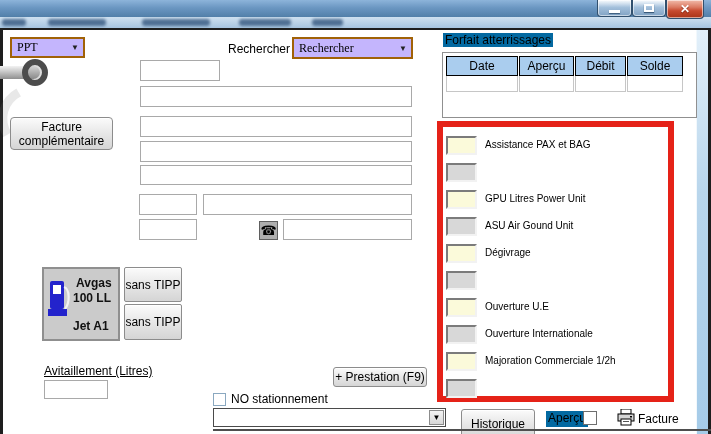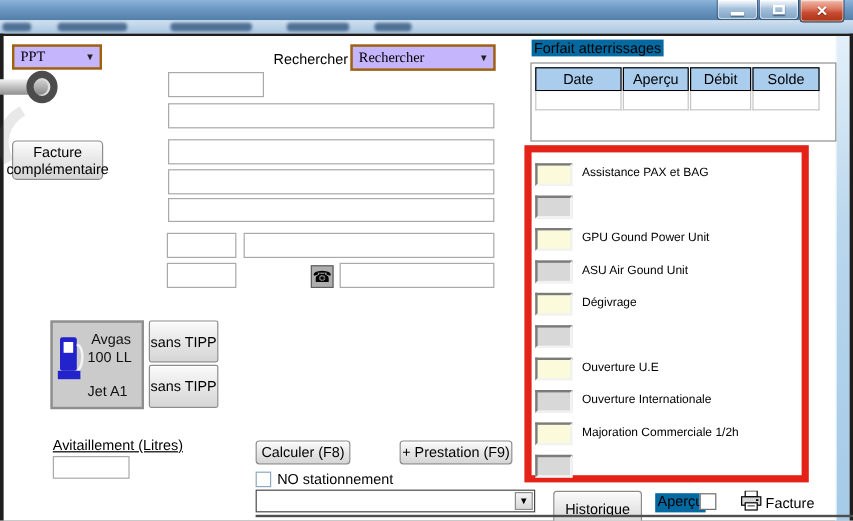--- a/index.html
+++ b/index.html
@@ -63,21 +63,21 @@
   
   .rod { position:absolute; left:0; top:66px; width:40px; height:13px;
     background:linear-gradient(#f2f2f2,#c6c6c6 45%,#8f8f8f); border-radius:0 7px 7px 0; }
   .rod-ring { position:absolute; left:22px; top:59px; width:26px; height:27px;
     border-radius:50%; border:6px solid #4c4c4c; background:rgba(120,120,120,.25); }
   .rod-arc { position:absolute; left:-2px; top:84px; width:78px; height:72px;
     border:9px solid transparent; border-left:9px solid rgba(110,110,110,.16);
     border-radius:50%; transform:rotate(15deg); }
   .fuel-box { position:absolute; left:42px; top:267px; width:78px; height:74px;
     background:#cbcbcb; border:2px solid #8f8f8f; }
-  .fuel-text { position:absolute; font-weight:normal; font-size:12px; color:#111; }
+  .fuel-text { position:absolute; font-weight:bold; font-size:12px; color:#111; }
   .phone { position:absolute; left:259px; top:221px; width:19px; height:19px;
     background:#aeaeae; border:1px solid #5f5f5f; display:flex; align-items:center; justify-content:center;
     font-size:13px; color:#000; }
   .checkbox { position:absolute; background:#fff; border:1px solid #8aa8c0; }
   .checkbox.classic { border:1px solid #6e6e6e; }
   .divider { position:absolute; left:213px; top:429px; width:498px; height:2px; background:#4e4e4e; }
   
   .forfait-table { position:absolute; left:442px; top:52px; width:255px; height:66px;
     background:#fff; border:1px solid #909090; }
   .th { position:absolute; top:3px; height:20px; background:#aacdee; border:1px solid #000;
@@ -139,21 +139,21 @@
     <span>Rechercher</span>
     <span class="arrow">▼</span>
   </div>
 
   <div class="rod"></div>
   <div class="rod-ring"></div>
   <div class="rod-arc"></div>
 
   <input class="txt" style="left: 140px; top: 60px; width: 80px; height: 21px;">
   <input class="txt" style="left: 140px; top: 86px; width: 272px; height: 21px;">
-  <div class="btn" style="left:10px;top:117px;width:76px;height:33px;border-radius:4px;line-height:14px">Facture complémentaire</div>
+  <div class="btn" style="left:10px;top:117px;width:103px;height:33px;border-radius:4px;line-height:14px">Facture complémentaire</div>
   <input class="txt" style="left: 140px; top: 116px; width: 272px; height: 21px;">
   <input class="txt" style="left: 140px; top: 141px; width: 272px; height: 21px;">
   <input class="txt" style="left: 140px; top: 165px; width: 272px; height: 20px;">
   <input class="txt" style="left: 139px; top: 194px; width: 58px; height: 21px;">
   <input class="txt" style="left: 203px; top: 194px; width: 209px; height: 21px;">
   <input class="txt" style="left: 139px; top: 219px; width: 58px; height: 21px;">
   <div class="phone">
       <span>☎</span>
     </div>
   <input class="txt" style="left: 283px; top: 219px; width: 129px; height: 21px;">
@@ -168,21 +168,20 @@
     <span class="fuel-text" style="left:32px;top:7px">Avgas</span>
     <span class="fuel-text" style="left:29px;top:22px">100 LL</span>
     <span class="fuel-text" style="left:29px;top:50px">Jet A1</span>
   </div>
   <div class="btn" style="left:124px;top:267px;width:58px;height:35px;border-radius:2px">sans TIPP</div>
   <div class="btn" style="left:124px;top:304px;width:58px;height:36px;border-radius:2px">sans TIPP</div>
 
   <div class="label underline" style="left:44px;top:364px">Avitaillement (Litres)</div>
   <input class="txt" style="left: 44px; top: 380px; width: 64px; height: 19px;">
 
-  <div class="btn" style="left:213px;top:367px;width:79px;height:20px">Calculer (F8)</div>
   <div class="btn" style="left:333px;top:367px;width:94px;height:20px">+ Prestation (F9)</div>
   <div class="checkbox" style="left:213px;top:393px;width:13px;height:13px"></div>
   <div class="label" style="left:231px;top:392px">NO stationnement</div>
 
   <div class="combo-bottom">
     <span class="drop-btn">▼</span>
   </div>
   <div class="btn" style="left:461px;top:409px;width:74px;height:30px">Historique</div>
   <div class="label gray-label" style="left:546px;top:411px;height:16px">Aperçu</div>
   <div class="checkbox classic" style="left:583px;top:411px;width:14px;height:14px"></div>
@@ -209,21 +208,21 @@
   </div>
 
   <div class="red-rect"></div>
 
   <div class="svc-box svc-yellow" style="top:136px"></div>
   <div class="svc-label" style="top:139px">Assistance PAX et BAG</div>
 
   <div class="svc-box svc-gray" style="top:163px"></div>
 
   <div class="svc-box svc-yellow" style="top:190px"></div>
-  <div class="svc-label" style="top:193px">GPU Gound Power Unit</div>
+  <div class="svc-label" style="top:193px">GPU Litres Power Unit</div>
 
   <div class="svc-box svc-gray" style="top:217px"></div>
   <div class="svc-label" style="top:220px">ASU Air Gound Unit</div>
 
   <div class="svc-box svc-yellow" style="top:244px"></div>
   <div class="svc-label" style="top:247px">Dégivrage</div>
 
   <div class="svc-box svc-gray" style="top:271px"></div>
   <div class="svc-label" style="top:274px"></div>
 

